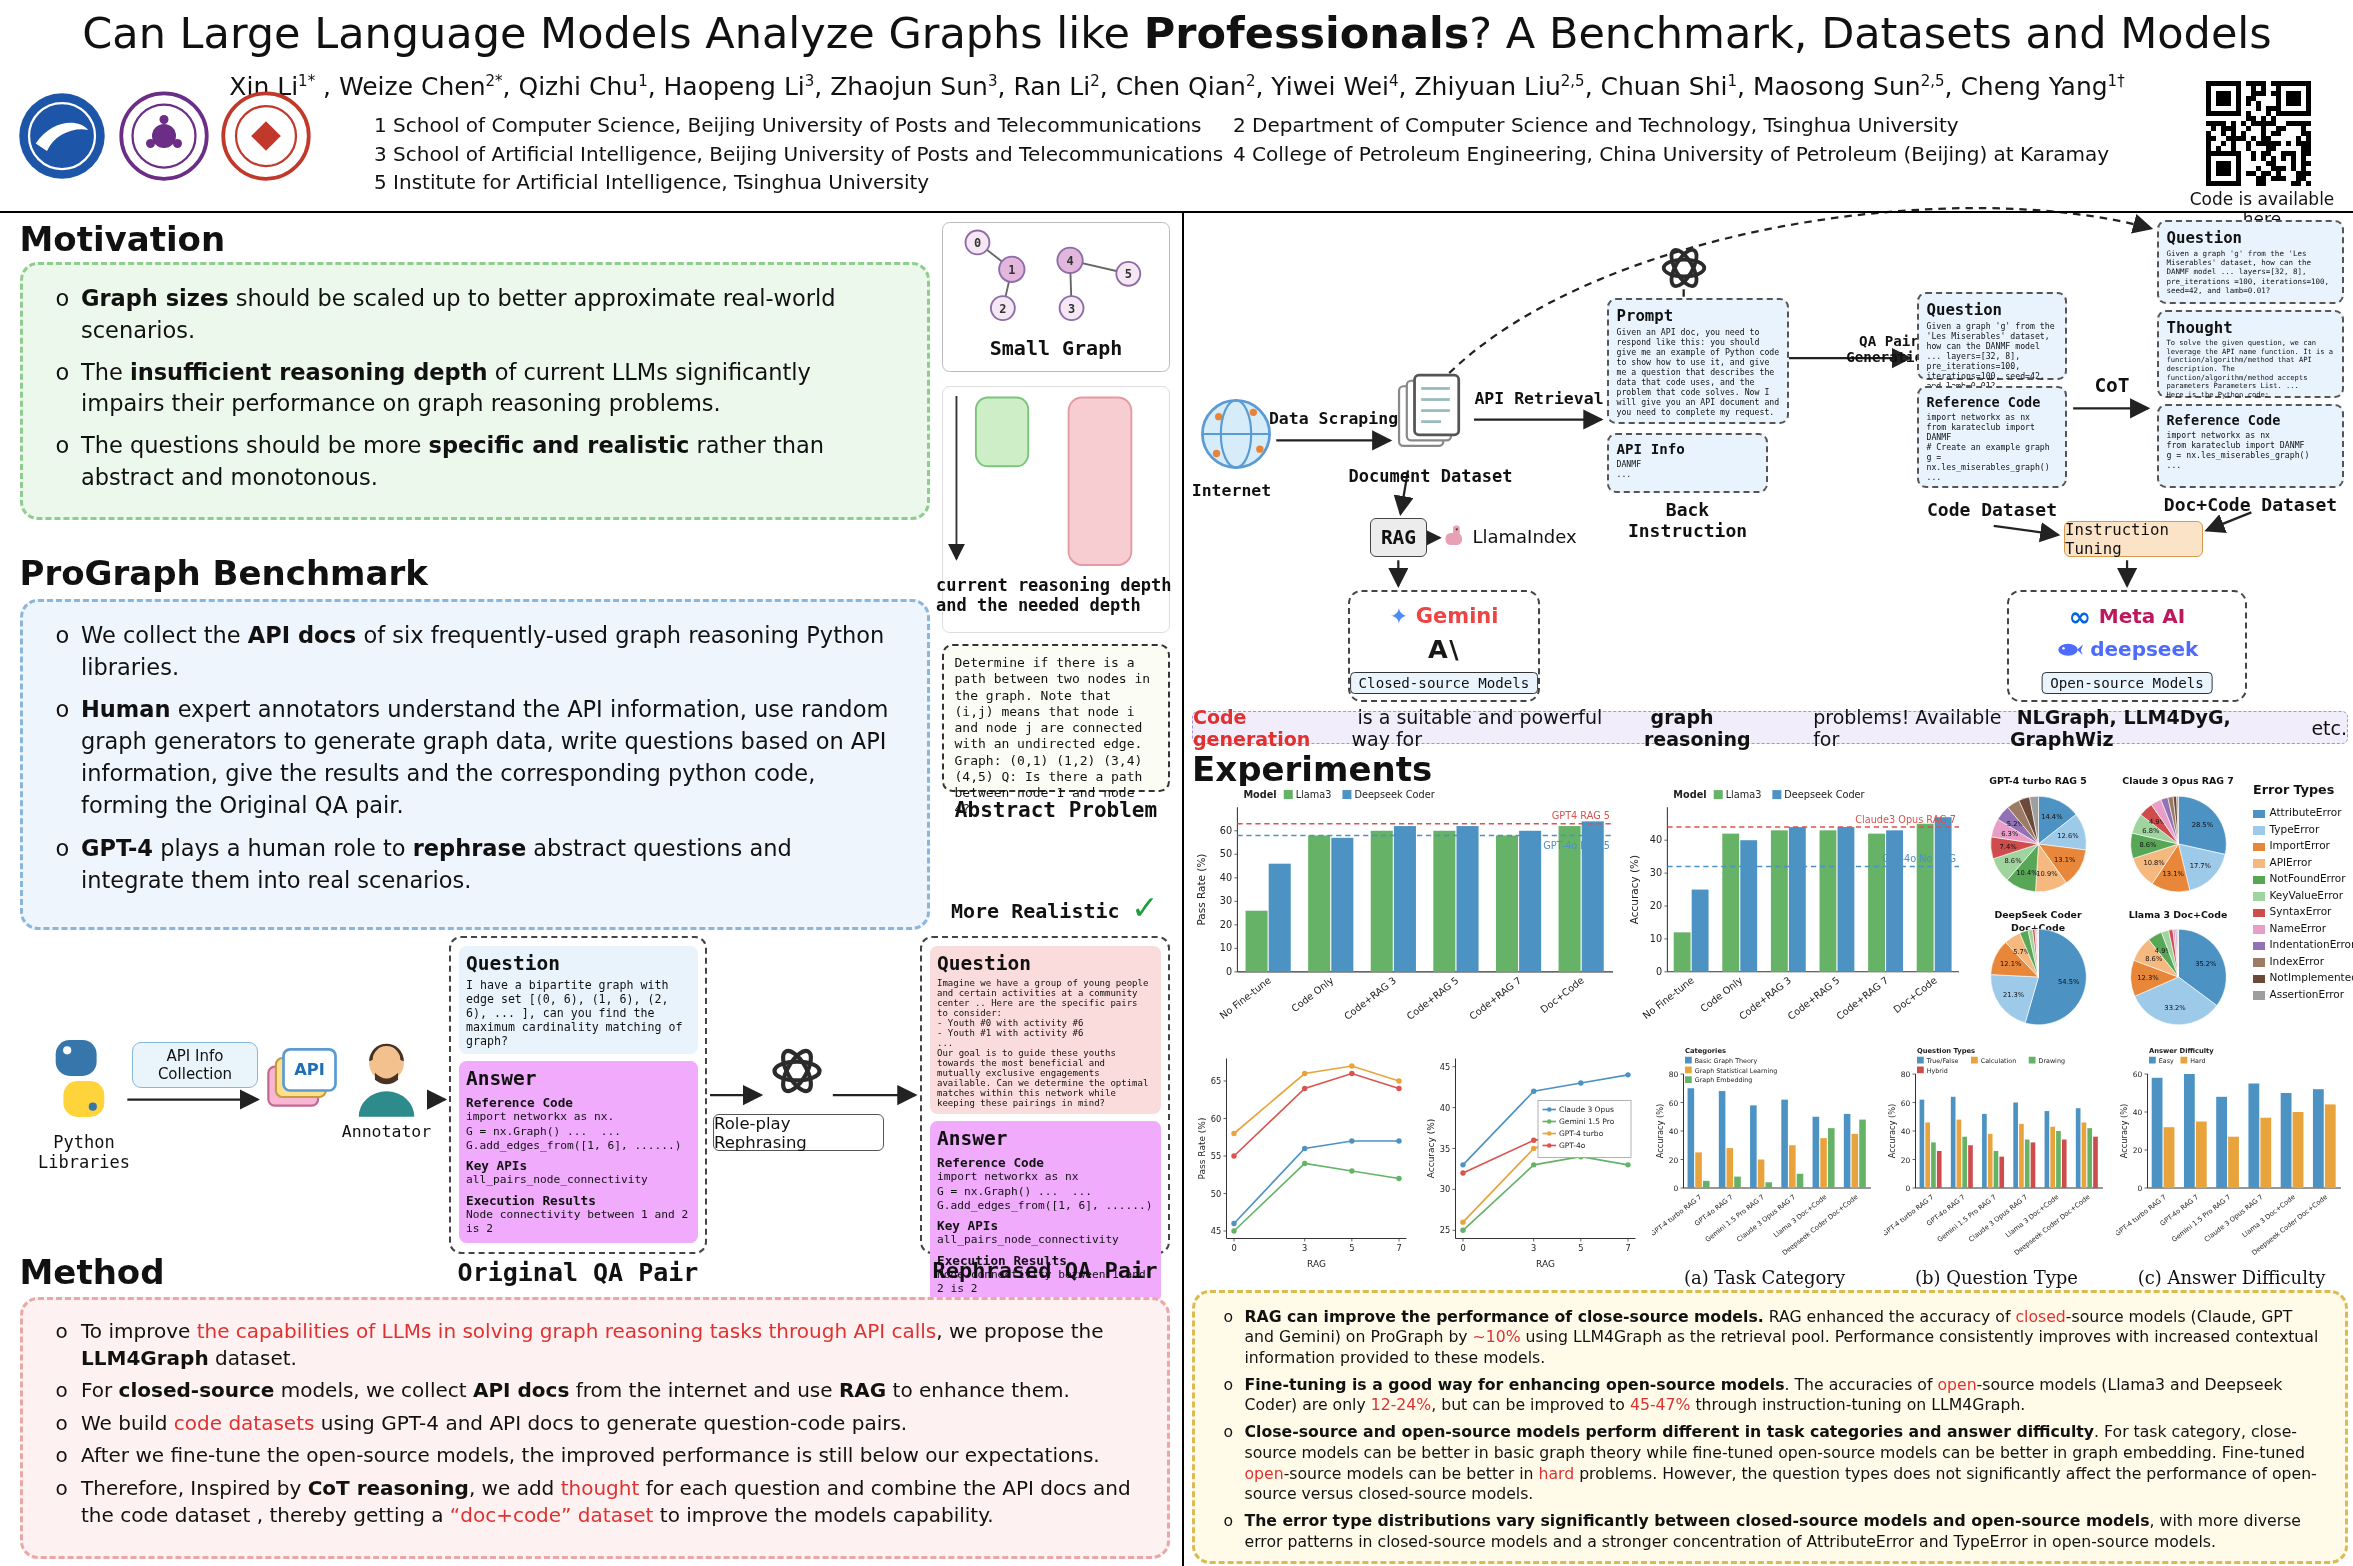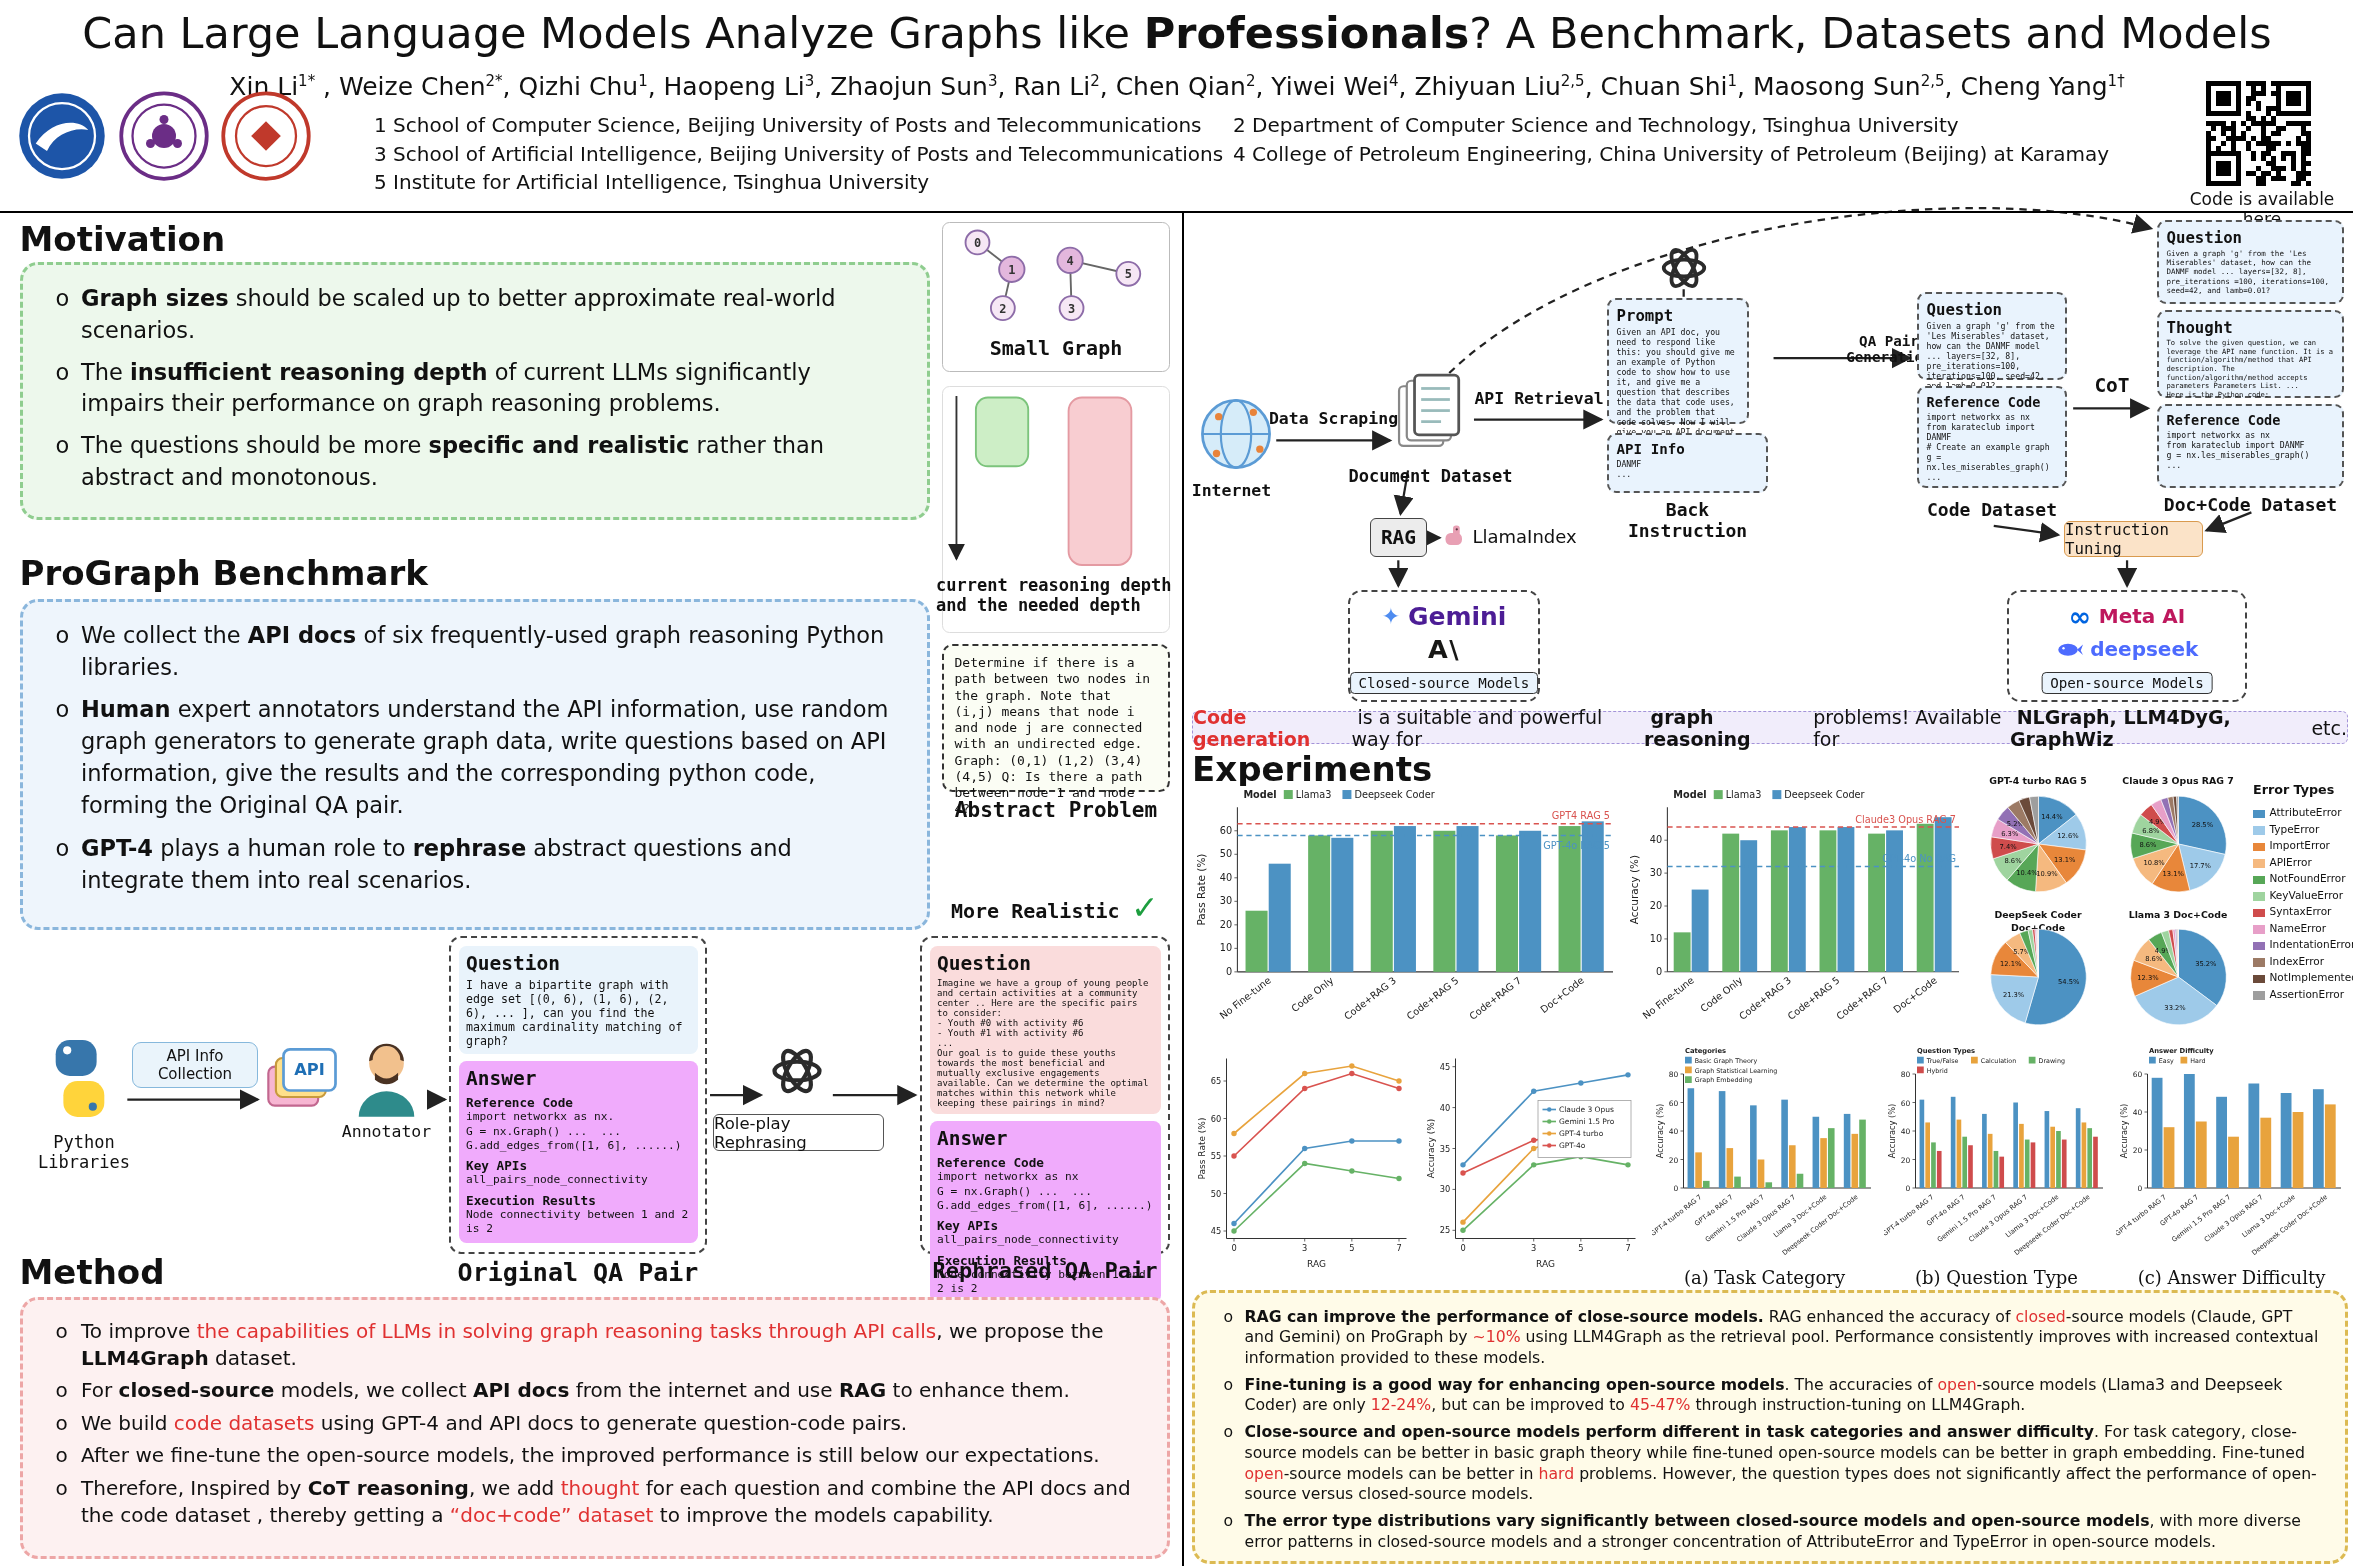--- a/index.html
+++ b/index.html
@@ -74,41 +74,41 @@
 .pt{font-family:"DejaVu Sans Mono",monospace;white-space:pre-wrap;font-size:8.2px;line-height:1.22}
 .pipe-lab{position:absolute;font-family:"DejaVu Sans Mono",monospace;font-weight:bold;font-size:16.5px;text-align:center}
 .pipe-cap{position:absolute;font-family:"DejaVu Sans Mono",monospace;font-weight:bold;font-size:18px;text-align:center}
 #internet-icon{left:1197px;top:395px}
 #internet-lab{left:1183px;top:481px;width:97px}
 #scrape-lab{left:1266px;top:409px;width:135px}
 #docset-icon{left:1394px;top:373px}
 #docset-lab{left:1348px;top:466px;width:165px;font-size:17px}
 #apiret-lab{left:1468px;top:389px;width:142px}
 #openai-top{left:1657px;top:241px}
-#prompt-card{left:1607px;top:298px;width:142px;height:126px}
+#prompt-card{left:1607px;top:298px;width:182px;height:126px}
 #apiinfo-card{left:1607px;top:433px;width:161px;height:60px}
 #backinst-cap{left:1607px;top:499px;width:161px}
 #qagen-lab{left:1818px;top:333px;width:142px;font-size:14.2px}
 #codeq-card{left:1917px;top:292px;width:150px;height:88px}
 #coderef-card{left:1917px;top:386px;width:150px;height:102px}
 #codeds-cap{left:1917px;top:499px;width:150px}
 #cot-lab{left:2082px;top:374px;width:60px;font-size:19.5px}
 #docq-card{left:2157px;top:220px;width:187px;height:84px}
 #thought-card{left:2157px;top:310px;width:187px;height:88px}
 #docref-card{left:2157px;top:404px;width:187px;height:84px}
 #docds-cap{left:2157px;top:494px;width:187px}
 #rag-box{left:1370px;top:518px;width:57px;height:39px;background:#ececec;border:1.5px solid #444;border-radius:6px;font-size:19.5px;font-weight:bold;display:flex;align-items:center;justify-content:center}
 #llamaindex{left:1441px;top:524px;display:flex;align-items:center;gap:6px;font-size:18px}
 .group-box{border:2.2px dashed #444;border-radius:13.5px;background:#fff}
 #closed-box{left:1348px;top:590px;width:192px;height:112px;padding:7.5px}
 #open-box{left:2007px;top:590px;width:240px;height:112px;padding:7.5px}
 .chip{position:absolute;bottom:6px;left:50%;transform:translateX(-50%);border:1.5px solid #333;background:#eaf4fd;border-radius:4.5px;font-family:"DejaVu Sans Mono",monospace;font-size:14.2px;padding:2.2px 7.5px;white-space:nowrap}
 .logo-row{display:flex;align-items:center;justify-content:center;gap:7.5px;height:33px}
 .gem-star{color:#4e8cf0;font-size:22.5px}
-.gem-txt{color:#4c1d95;font-size:25px;font-weight:bold}
+.gem-txt{color:#ef4444;font-size:21px;font-weight:bold}
 .anth{font-size:25.5px;font-weight:bold;color:#181816;letter-spacing:1.5px}
 .meta-inf{color:#0064e0;font-size:27px;font-weight:bold}
 .meta-txt{font-size:20px;font-weight:bold;color:#be185d}
 .ds-txt{color:#4d6bfe;font-size:20px;font-weight:bold}
 #instr-chip{left:2064px;top:521px;width:139px;height:36px;background:#fbe3c8;border:1.5px solid #d99a4e;border-radius:6px;font-size:15.7px;display:flex;align-items:center;justify-content:center;font-family:"DejaVu Sans Mono",monospace}
 #banner{left:1192px;top:711px;width:1156px;height:33px;background:#f1edfb;border:1.5px dashed #a393d8;border-radius:6px;display:flex;align-items:center;justify-content:center;font-size:19px}
 #h-experiments{left:1192px;top:749px}
 
 .chart{position:absolute;background:#fff}
 #barA{left:1194px;top:786px;width:425px;height:255px}

